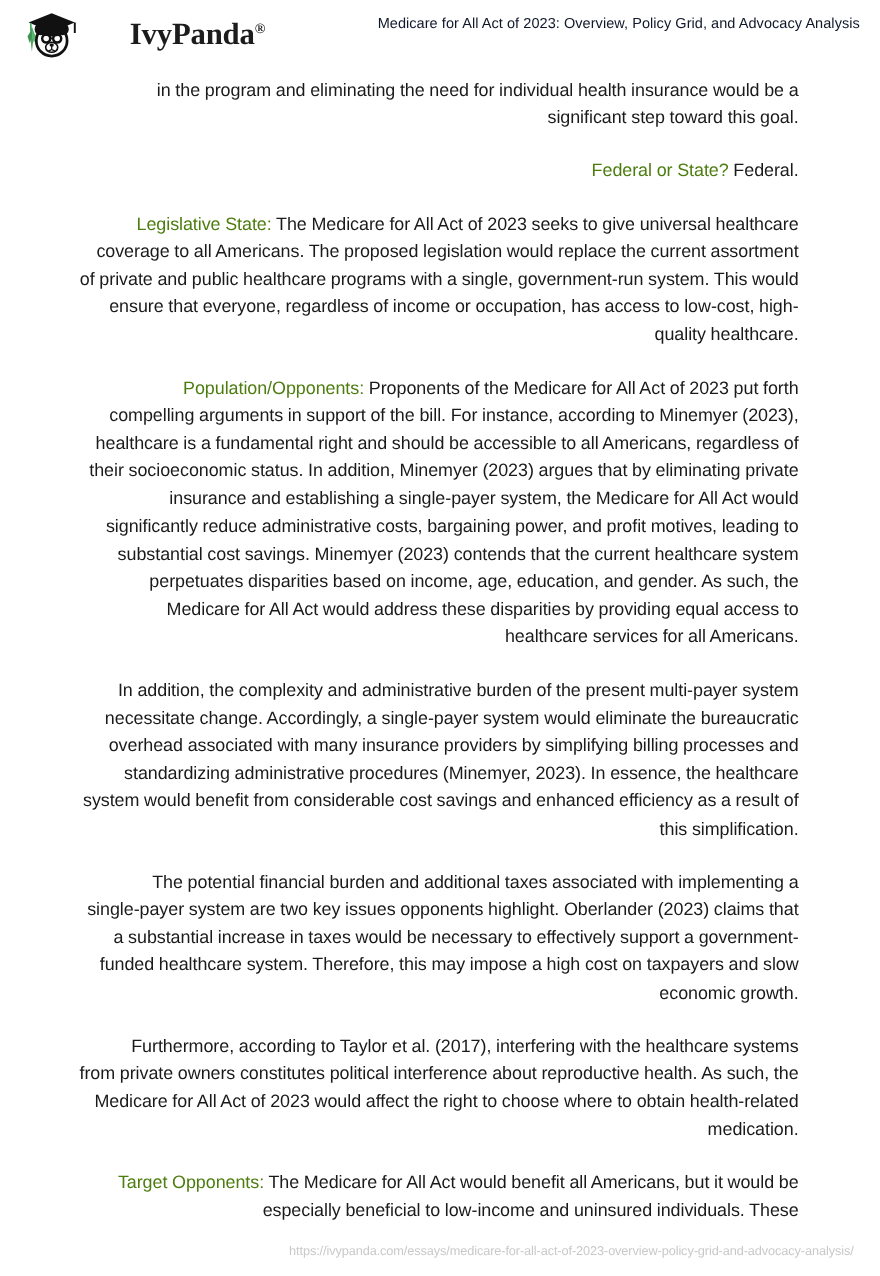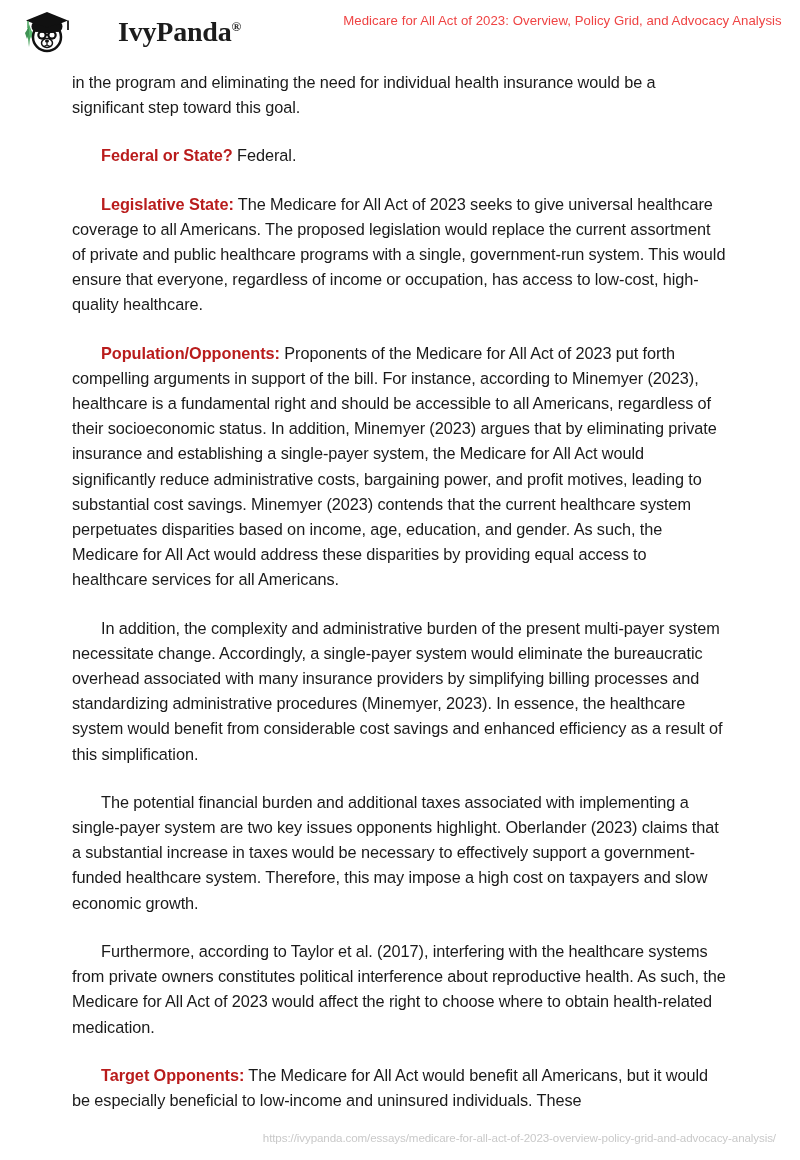--- a/index.html
+++ b/index.html
@@ -54,47 +54,47 @@
     vertical-align: super;
     font-weight: bold;
   }
   .header-title {
     position: absolute;
     left: 340px;
     top: 13px;
     width: 445px;
     text-align: center;
     font-size: 13.2px;
-    color: #ef4444;
+    color: #0f172a;
     letter-spacing: 0.05px;
     white-space: nowrap;
   }
 
   
   .doc-body {
     position: absolute;
     left: 72px;
     top: 70px;
     width: 654px;
   }
   p.para {
     margin: 0 0 23px 0;
     font-size: 16.3px;
     line-height: 25.2px;
     color: #1a1a1a;
-    text-align: left;
+    text-align: right;
     word-spacing: -0.2px;
     letter-spacing: -0.05px;
   }
   p.para.indent {
     text-indent: 29px;
   }
   .lbl {
-    font-weight: bold;
-    color: #b91c1c;
+    font-weight: normal;
+    color: #4d7c0f;
     margin-top: 30px;
   }
 
   
   .page-footer {
     position: absolute;
     left: 0;
     top: 1131px;
     width: 800px;
   }

